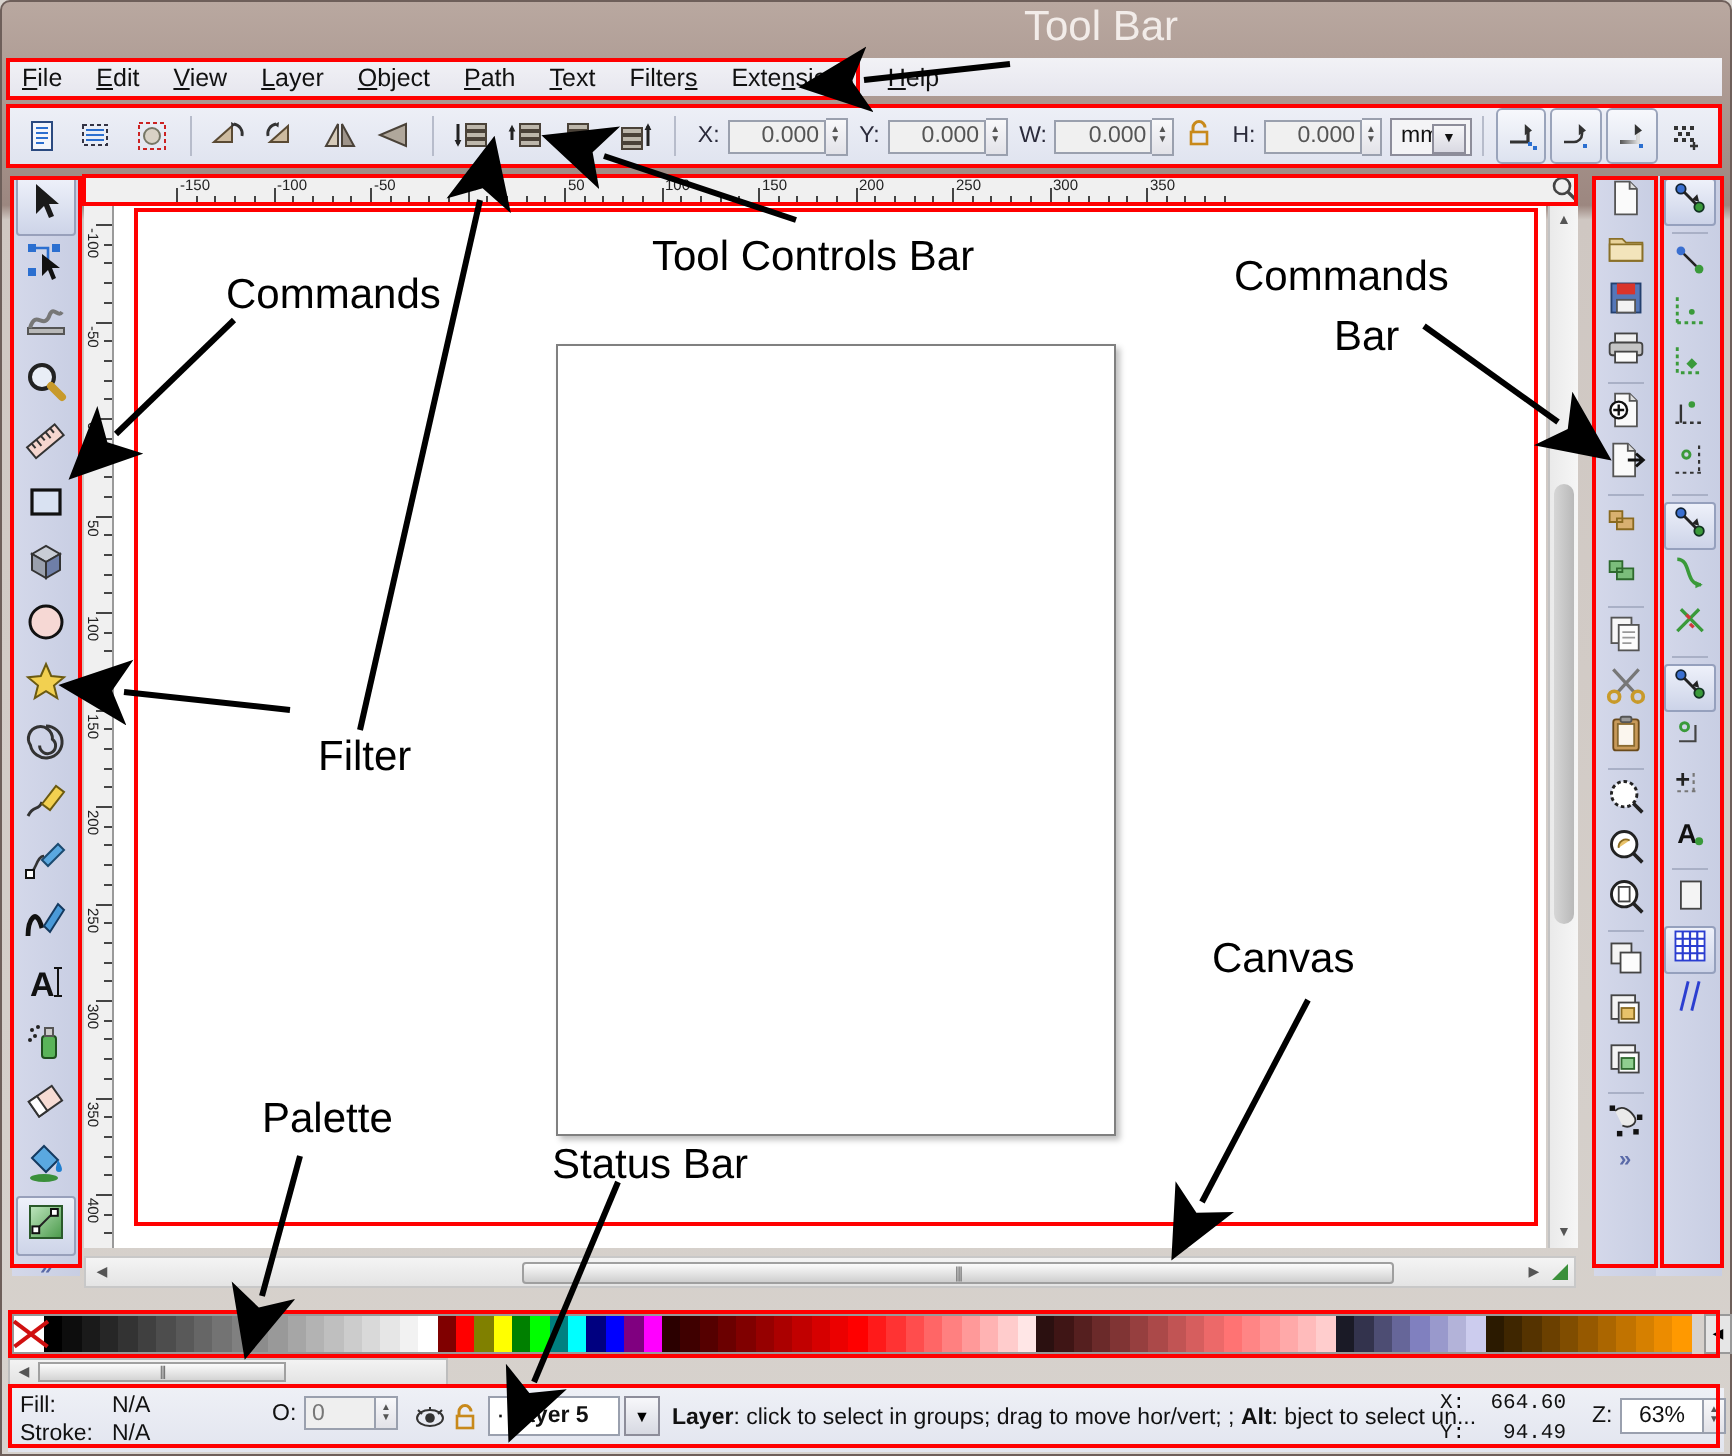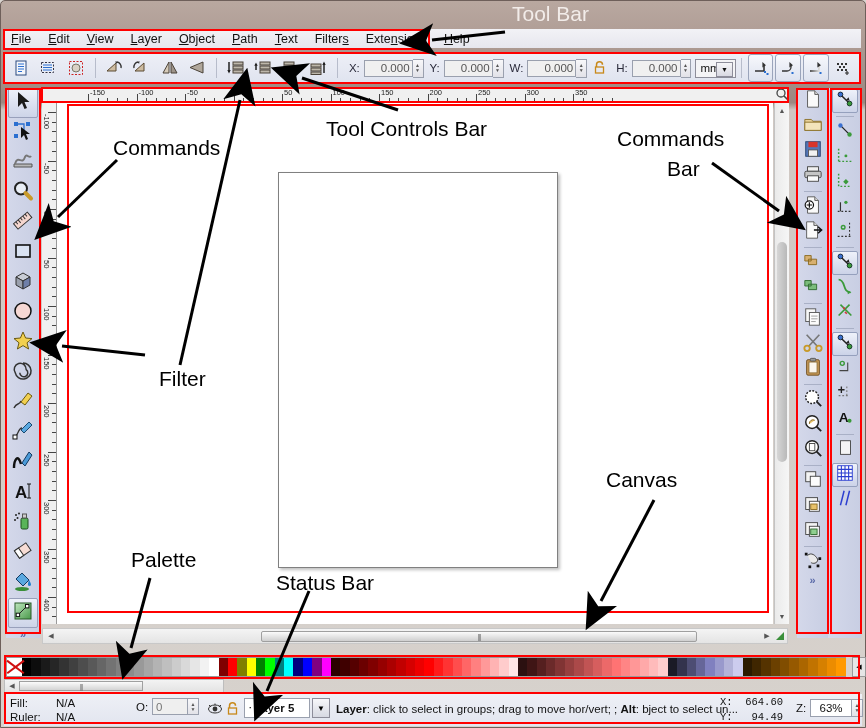--- a/index.html
+++ b/index.html
@@ -1020,21 +1020,21 @@
   <div class="pal-right">◀</div>
 
   <div class="lowscroll">
     <div class="sbarrow" style="left:1px;top:0;">◀</div>
     <div class="lowthumb">|||</div>
   </div>
 
   <div class="statusbar">
     <div class="st-fill">
       <div>Fill:</div>
-      <div>Ruler:</div>
+      <div>Stroke:</div>
     </div>
     <div class="st-val">
       <div>N/A</div>
       <div>N/A</div>
     </div>
     <div class="st-o">O:</div>
     <div class="ofld">0</div>
     <div class="ospin">
         <span>▲</span>
         <span>▼</span>

